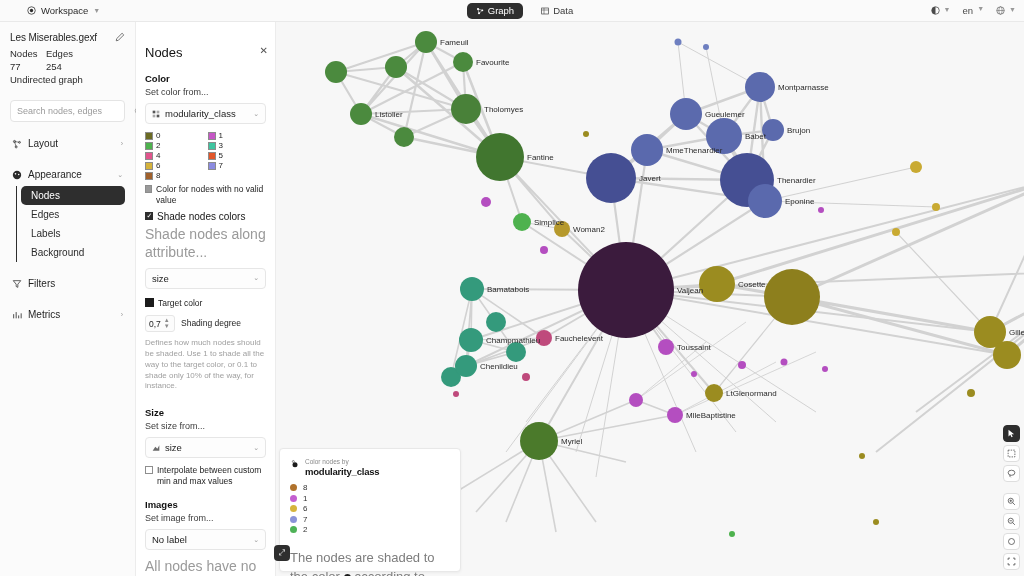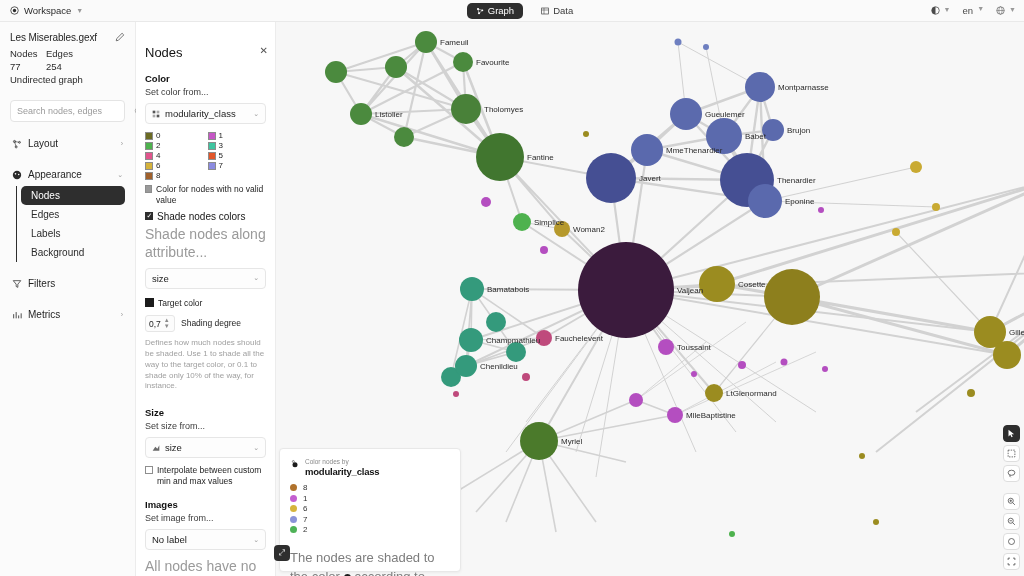--- a/index.html
+++ b/index.html
@@ -11,21 +11,21 @@
   }
   body { position: relative; }
 
   
   .topbar {
     position: absolute; top: 0; left: 0; width: 1024px; height: 22px;
     background: #fafafa; border-bottom: 1px solid #e9e9e9;
     display: flex; align-items: center;
     font-size: 9.5px; color: #2b2b2b;
   }
-  .topbar-left { display: flex; align-items: center; gap: 5px; padding-left: 10px; }
+  .topbar-left { display: flex; align-items: center; gap: 5px; padding-left: 27px; }
   .topbar-center {
     position: absolute; left: 0; right: 0; display: flex; justify-content: center;
     align-items: center; gap: 14px; pointer-events: none; padding-left: 20px;
   }
   .topbar-center > * { pointer-events: auto; }
   .topbar-right {
     position: absolute; right: 8px; display: flex; align-items: center; gap: 12px;
     font-size: 9.5px; color: #4a4a4a;
   }
   .tb-item { display: flex; align-items: flex-start; gap: 4px; cursor: pointer; }

